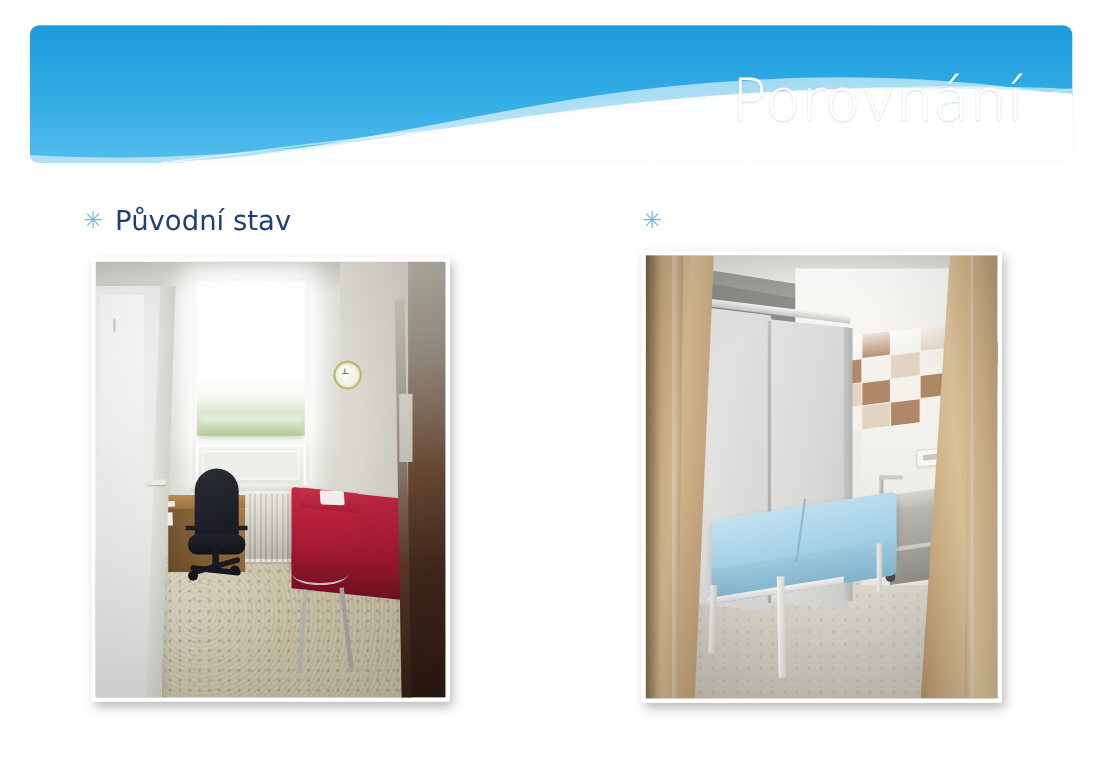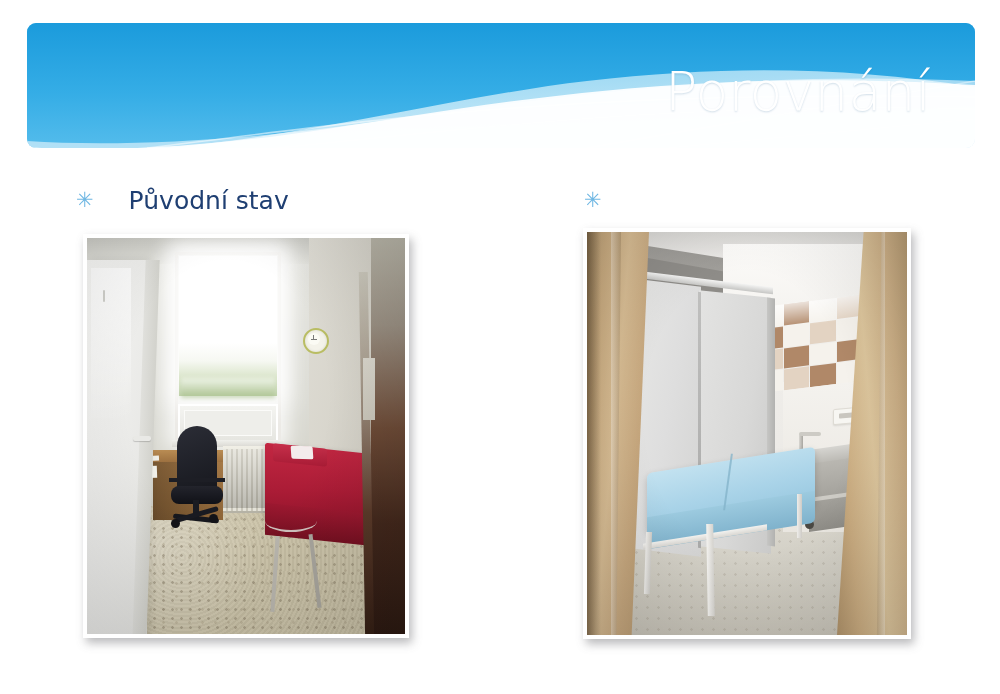--- a/index.html
+++ b/index.html
@@ -68,21 +68,20 @@
     color: #6fb7e3;
     font-family: "DejaVu Sans", sans-serif;
     padding-left: 6px;
   }
   .bullet-label {
     font-family: "DejaVu Sans", sans-serif;
     font-size: 25px;
     color: #1f3f72;
     font-weight: 400;
     white-space: nowrap;
-    margin-left: 24px;
   }
 
   
   .photo-frame {
     position: absolute;
     background: #ffffff;
     padding: 4px;
     box-sizing: border-box;
     box-shadow: 3px 5px 9px rgba(90,90,95,0.42);
   }

